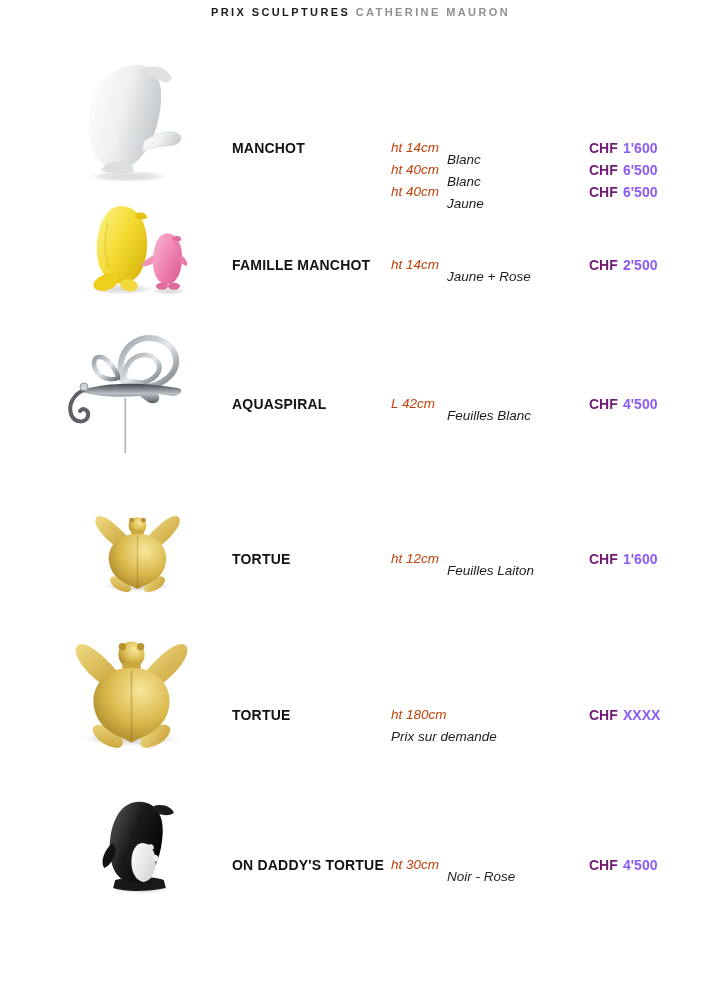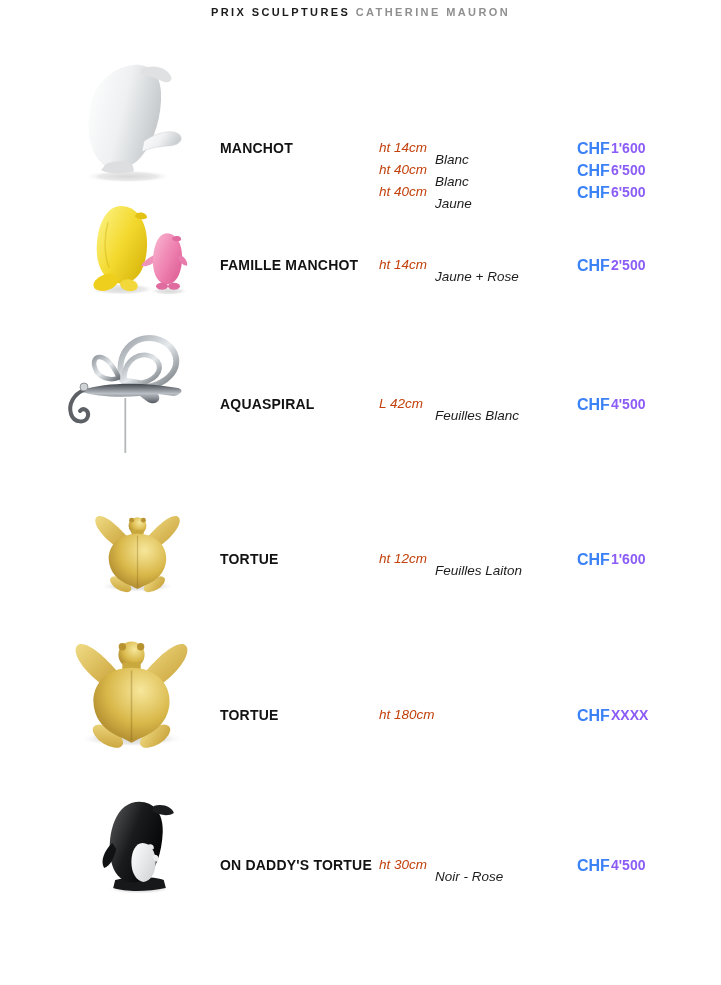--- a/index.html
+++ b/index.html
@@ -22,41 +22,41 @@
     font-weight: bold;
     letter-spacing: 2.4px;
     white-space: nowrap;
   }
   .t-bold  { color: #1c1c1c; }
   .t-light { color: #8f8f8f; }
 
   .img { position: absolute; }
   .img svg { display: block; width: 100%; height: 100%; }
 
-  .tl { position: absolute; left: 0; width: 637px; height: 20px; }
+  .tl { position: absolute; left: 12px; width: 637px; height: 20px; }
   .name {
     position: absolute; left: 220px; top: 0;
     font-weight: bold; font-size: 14px; letter-spacing: 0.2px; color: #121212;
     white-space: nowrap;
   }
   .dim {
     position: absolute; left: 379px; top: 0;
     font-style: italic; font-size: 13.5px; color: #c2410c; white-space: nowrap;
   }
   .clr {
     position: absolute; left: 435px; top: 0;
     font-style: italic; font-size: 13.5px; color: #1d1d1d; white-space: nowrap; margin-top: 12px;
   }
   .note {
     position: absolute; left: 379px; top: 0;
     font-style: italic; font-size: 13.5px; color: #1d1d1d; white-space: nowrap;
   }
   .chf {
     position: absolute; left: 577px; top: 0;
-    font-weight: bold; font-size: 16px; color: #3b82f6; white-space: nowrap;
+    font-weight: bold; font-size: 14px; color: #701a75; white-space: nowrap;
   }
   .price {
     position: absolute; left: 611px; top: 0;
     font-weight: bold; font-size: 14px; color: #8b5cf6; white-space: nowrap;
   }
 </style>
 </head>
 <body>
 
 <div class="page">
@@ -247,20 +247,23 @@
     <span class="chf">CHF</span>
     <span class="price">1'600</span>
   </div>
 
   <div class="tl" style="top:707px">
     <span class="name">TORTUE</span>
     <span class="dim">ht 180cm</span>
     <span class="chf">CHF</span>
     <span class="price">XXXX</span>
   </div>
+  <div class="tl" style="top:729px">
+    <span class="note">Prix sur demande</span>
+  </div>
 
   <div class="tl" style="top:857px">
     <span class="name">ON DADDY'S TORTUE</span>
     <span class="dim">ht 30cm</span>
     <span class="clr">Noir - Rose</span>
     <span class="chf">CHF</span>
     <span class="price">4'500</span>
   </div>
 
 </div>

